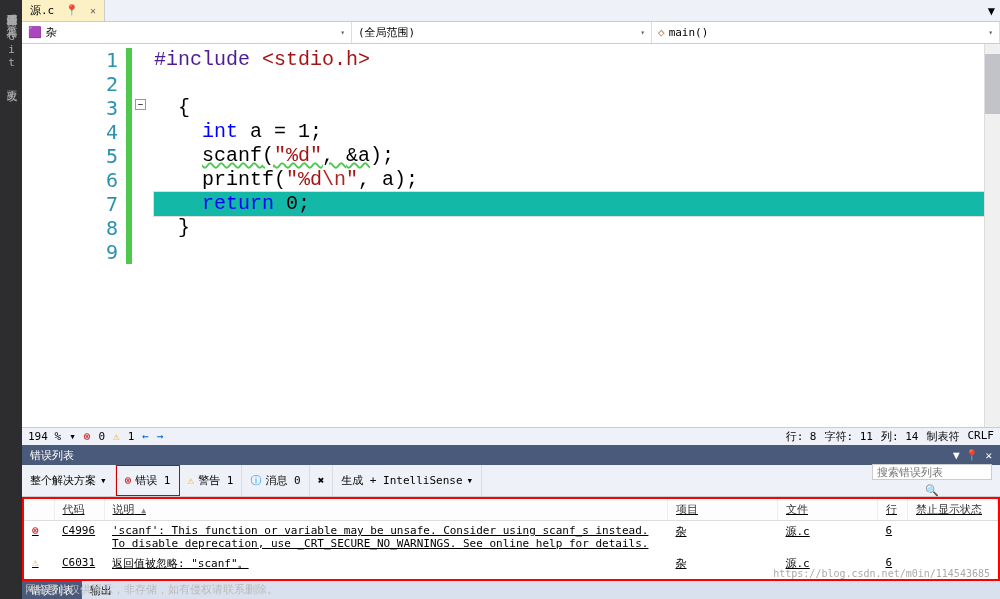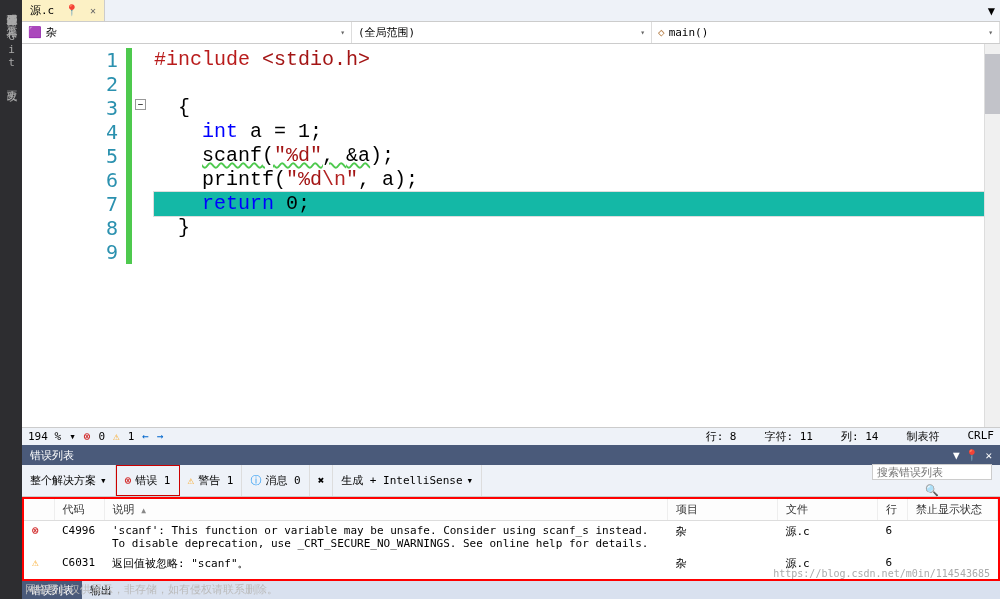--- a/index.html
+++ b/index.html
@@ -24,45 +24,45 @@
     .collapse-indicator { position: absolute; left: 113px; top: 55px; width: 11px; height: 11px; border: 1px solid #999; background: #fff; font-size: 9px; text-align: center; line-height: 9px; cursor: pointer; z-index: 2; }
     .gutter-numbers { width: 104px; background: #fff; text-align: right; font-family: Consolas, monospace; font-size: 20px; color: #2b91af; padding-top: 4px; }
     .gutter-numbers div { height: 24px; padding-right: 8px; line-height: 24px; }
     .gutter-bar { width: 4px; background: #fff; }
     .gutter-green { width: 6px; background: #4ec94e; margin-top: 4px; height: 216px; }
     .code-area { flex: 1; font-family: Consolas, "Courier New", monospace; font-size: 20px; padding-top: 4px; padding-left: 24px; position: relative; }
     .code-line { height: 24px; line-height: 24px; white-space: pre; }
     .code-line.highlight { background: #14b8a6; outline: 1px solid #ddd; }
     .guide { color: #ccc; }
     .kw { color: #0000ff; }
-    .pp { color: #b91c1c; }
+    .pp { color: #4c1d95; }
     .str { color: #a31515; }
     .esc { color: #b22222; }
     .squiggle { text-decoration: wavy underline #4ec94e; text-decoration-thickness: 2px; }
     .scroll-v { position: absolute; right: 0; top: 44px; width: 16px; bottom: 18px; background: #f0f0f0; border-left: 1px solid #ddd; }
     .scroll-thumb { background: #c2c3c9; width: 100%; }
     
     .status-bar { height: 18px; background: #eef2f8; border-top: 1px solid #ccc; display: flex; align-items: center; font-size: 11px; padding: 0 6px; gap: 10px; }
     .status-left { display: flex; align-items: center; gap: 8px; }
-    .status-right { margin-left: auto; display: flex; gap: 28px; }
+    .status-right { margin-left: auto; display: flex; gap: 8px; }
     .err-icon { color: #d32f2f; font-weight: bold; }
     .warn-icon { color: #f9a825; }
     .nav-arrow { color: #0066cc; cursor: pointer; }
     
     .error-panel { position: absolute; left: 22px; bottom: 0; right: 0; top: 445px; display: flex; flex-direction: column; }
     .error-header { height: 20px; background: #4a5a7a; color: #fff; display: flex; align-items: center; padding: 0 8px; font-size: 11px; }
     .error-header-right { margin-left: auto; display: flex; gap: 6px; }
     .error-toolbar { height: 32px; background: #eef2f8; border-bottom: 1px solid #ccc; display: flex; align-items: center; font-size: 11px; }
     .toolbar-item { padding: 0 8px; display: flex; align-items: center; gap: 4px; height: 100%; border-right: 1px solid #ddd; }
     .toolbar-item.err { border: 1px solid #c00; }
     .filter-box { margin-left: auto; padding: 0 8px; display: flex; align-items: center; gap: 4px; flex-direction: column; }
     .search-box { border: 1px solid #ccc; padding: 1px 4px; width: 120px; font-size: 11px; background: #fff; }
     
     .error-table-wrap { flex: 1; border: 2px solid red; background: #fff; overflow: hidden; }
-    .error-table { width: 100%; border-collapse: collapse; font-size: 11px; }
+    .error-table { width: 100%; border-collapse: collapse; font-size: 11px; text-decoration: underline; }
     .error-table th { text-align: left; padding: 3px 8px; border-bottom: 1px solid #ddd; border-right: 1px solid #eee; background: #fdfdfd; font-weight: normal; color: #333; }
     .error-table td { padding: 3px 8px; vertical-align: top; }
     .sort-arrow { color: #888; font-size: 8px; }
     
     .bottom-tabs { height: 18px; display: flex; align-items: stretch; background: #d9e1ef; font-size: 11px; }
     .bottom-tab { padding: 0 8px; display: flex; align-items: center; }
     .bottom-tab.active { background: #4a5a7a; color: #fff; }
     .watermark { position: absolute; left: 25px; bottom: 2px; color: #bbb; font-size: 11px; z-index: 10; }
     .watermark2 { position: absolute; right: 10px; bottom: 20px; color: #aaa; font-size: 10px; z-index: 10; }
   </style>

